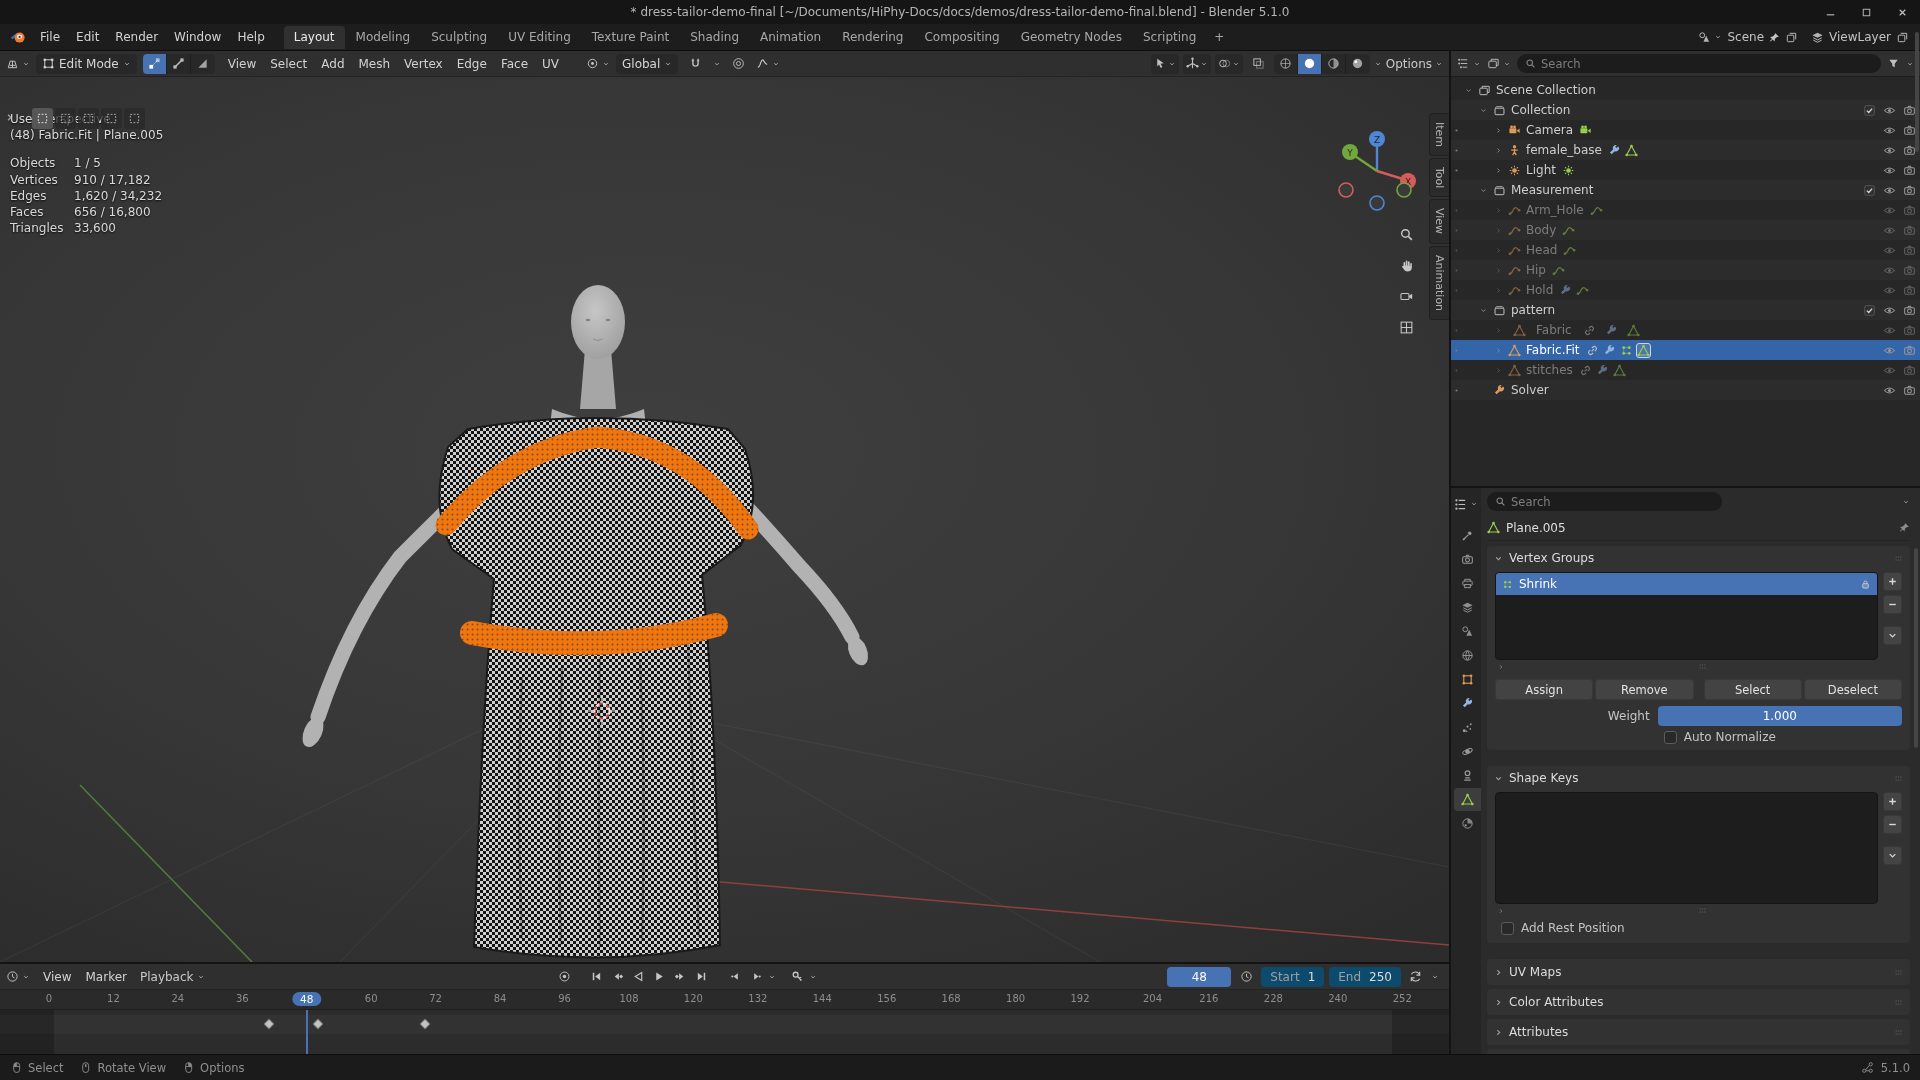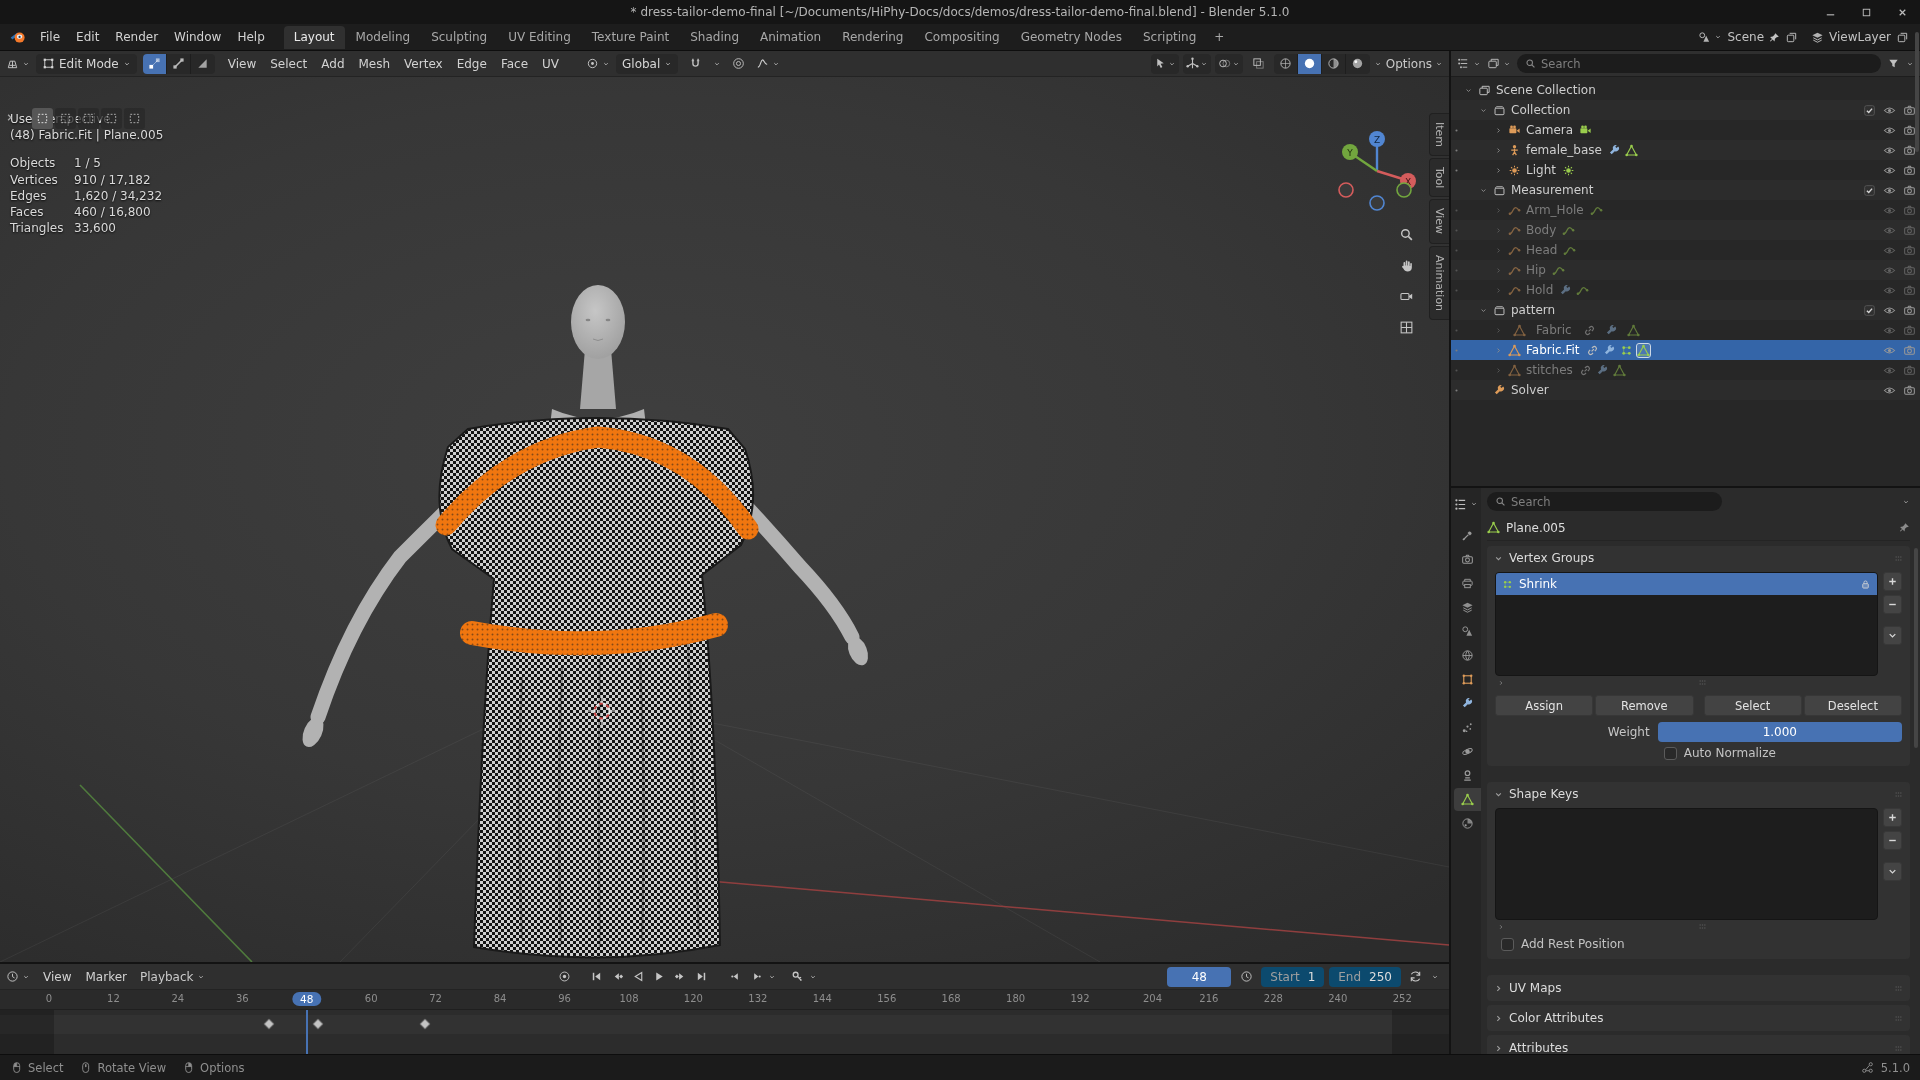--- a/index.html
+++ b/index.html
@@ -126,21 +126,21 @@
   .prop-crumb{height:26px;display:flex;align-items:center;gap:6px;color:#dedede;border-bottom:1px solid #242424}
   .prop-body{flex:1;overflow:hidden;display:flex;flex-direction:column;gap:16px;padding-top:5px}
   .panel{background:#323232;border-radius:4px}
   .panel-header,.panel.collapsed{display:flex;align-items:center;gap:5px;height:24px;padding:0 6px;color:#dcdcdc}
   .panel.collapsed{height:26px}
   .pexp{color:#9d9d9d}
   .ptitle{white-space:nowrap}
   .pgrip{margin-left:auto;color:#6e6e6e}
   .list-wrap{display:flex;gap:5px;padding:2px 8px 0}
   .ui-list{flex:1;background:#1d1d1d;border:1px solid #151515;border-radius:4px;overflow:hidden}
-  .ui-list.vg{height:104px}
+  .ui-list.vg{height:88px}
   .ui-list.sk{height:112px}
   .ui-list-row{height:22px;display:flex;align-items:center;gap:6px;padding:0 6px;color:#ddd}
   .ui-list-row.selected{background:#4772b3;color:#fff}
   .ui-list-row .row-label{flex:1}
   .list-side{display:flex;flex-direction:column;gap:4px}
   .mini-btn{width:19px;height:19px;background:#444444;border:1px solid #383838;border-radius:3px;display:flex;align-items:center;justify-content:center;color:#d8d8d8}
   .mini-btn.gap-top{margin-top:8px}
   .list-foot{display:flex;align-items:center;padding:1px 10px 3px;color:#8a8a8a}
   .list-foot .pgrip{margin:0 auto}
   .btn-row{display:flex;gap:2px;padding:4px 8px 2px}
@@ -562,21 +562,21 @@
                 <span class="sv">910 / 17,182</span>
               </div>
 
               <div class="stat-row" data-name="stat-row">
                 <span class="sl">Edges</span>
                 <span class="sv">1,620 / 34,232</span>
               </div>
 
               <div class="stat-row" data-name="stat-row">
                 <span class="sl">Faces</span>
-                <span class="sv">460 / 16,800</span>
+                <span class="sv">656 / 16,800</span>
               </div>
 
               <div class="stat-row" data-name="stat-row">
                 <span class="sl">Triangles</span>
                 <span class="sv">33,600</span>
               </div>
             </div>
         </div>
 
         <span class="toolbar-expand ic" data-icon="chevron-right-icon" data-name="toolbar-expand-button">

